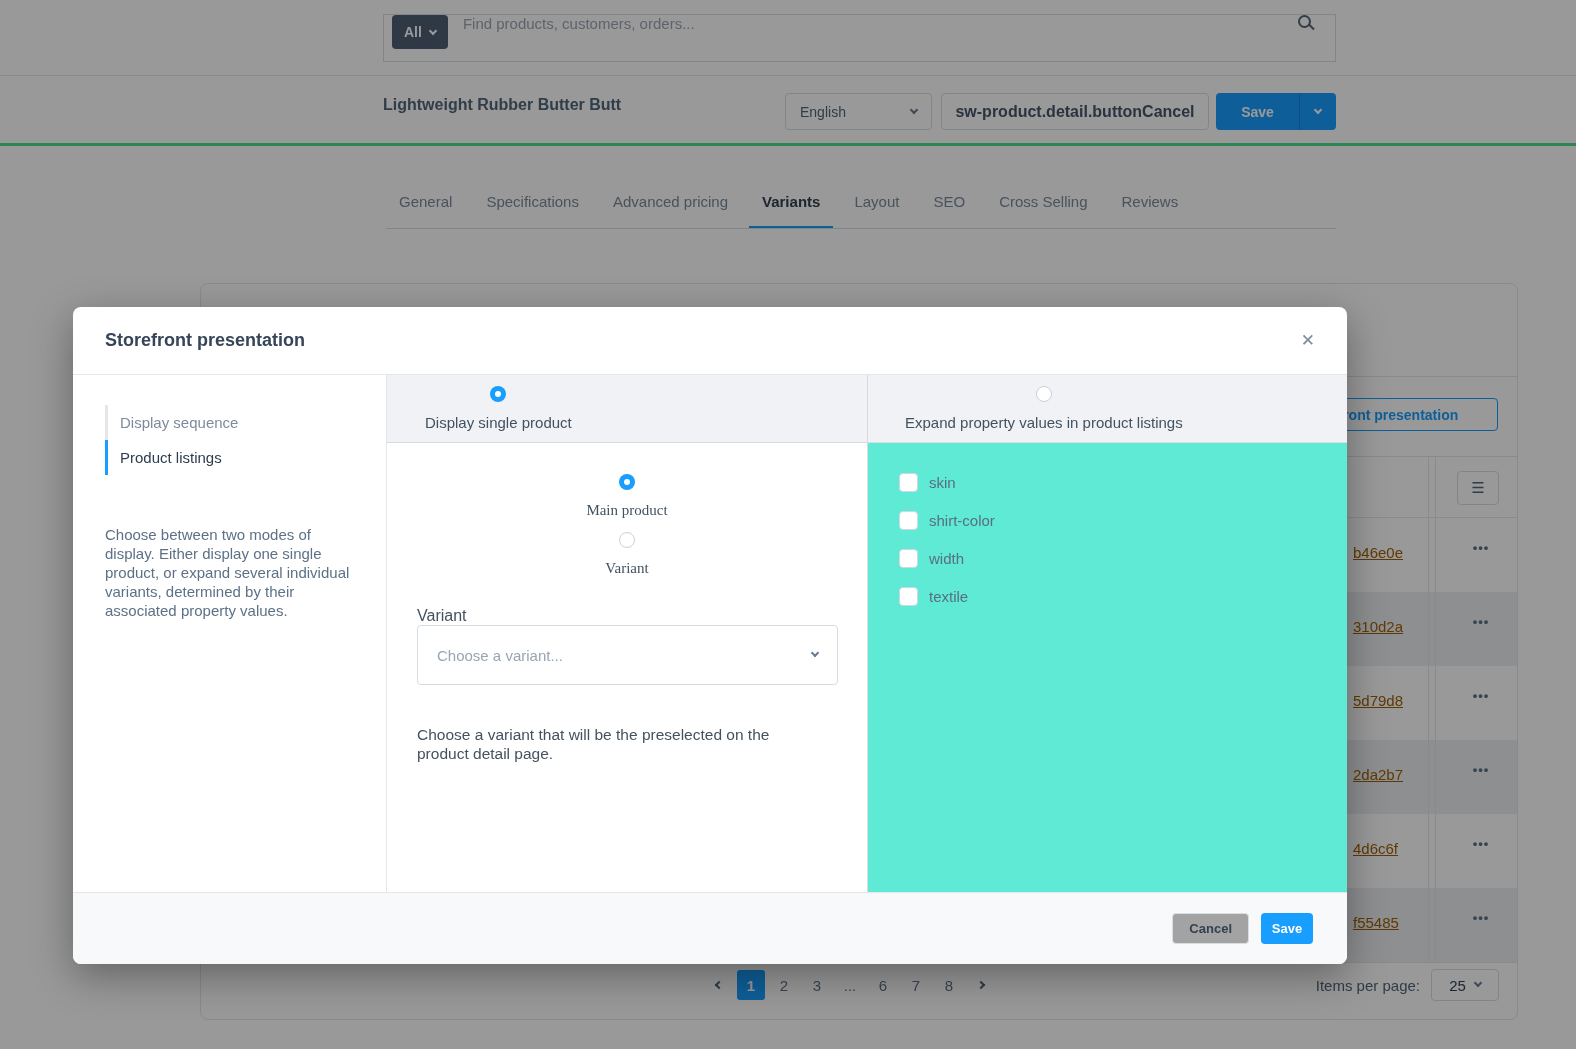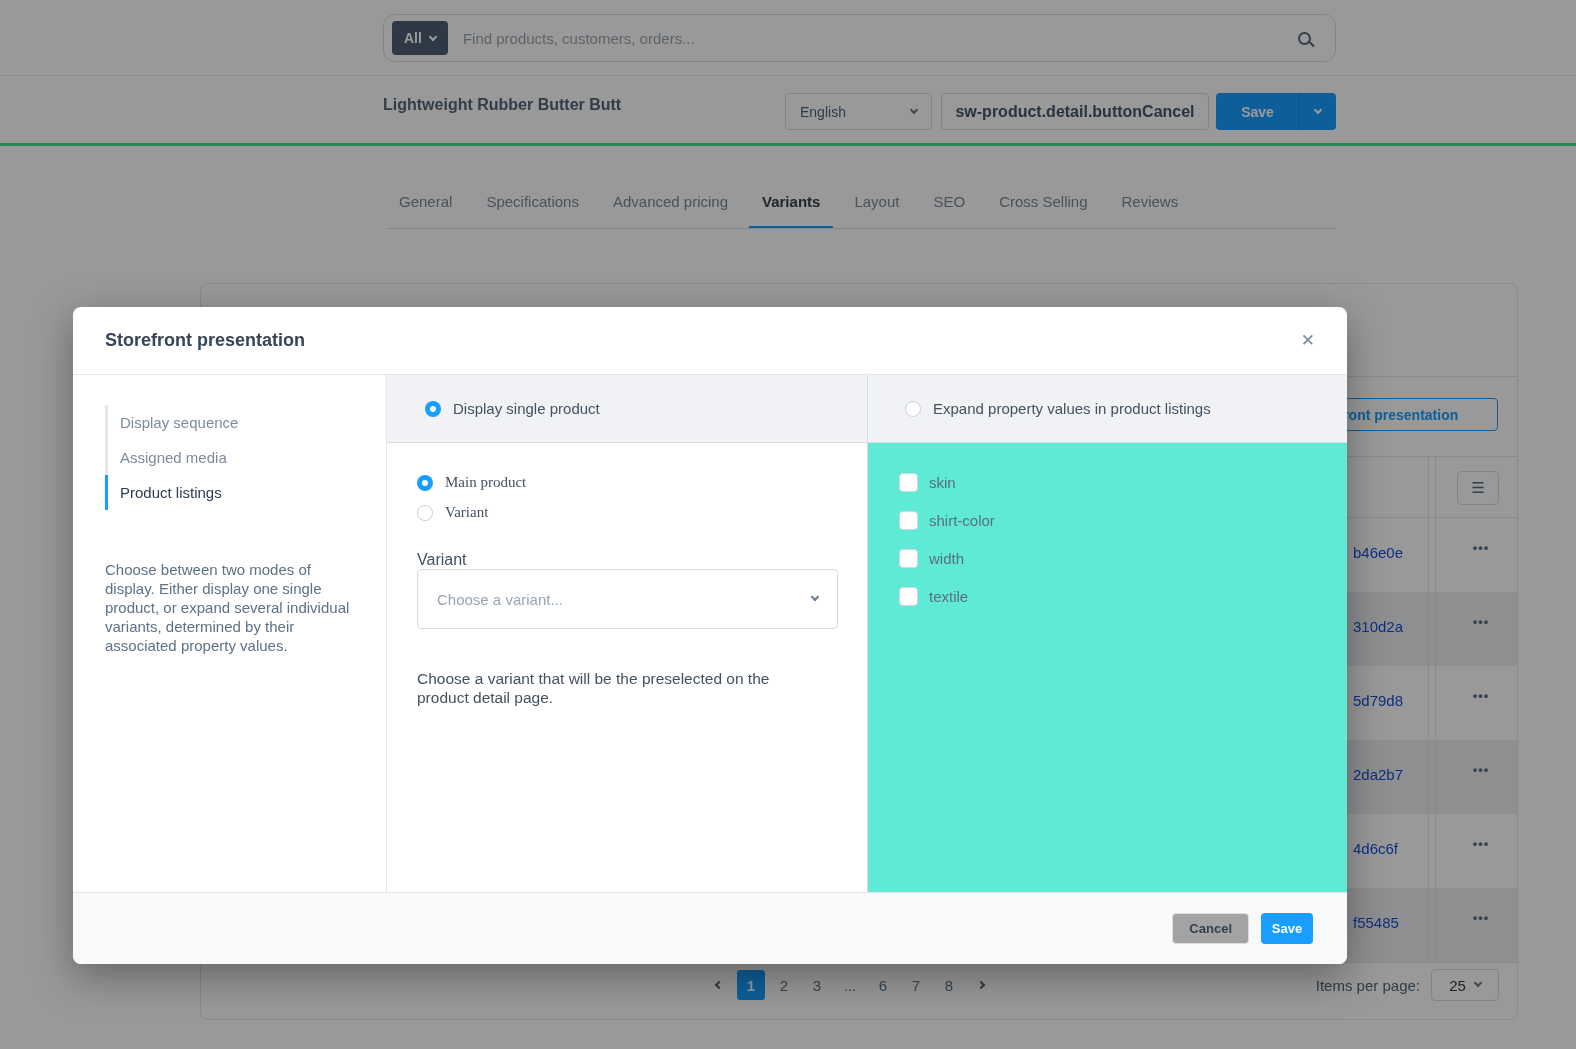--- a/index.html
+++ b/index.html
@@ -1,21 +1,21 @@
 <!DOCTYPE html>
 <html><head>
 <meta charset="utf-8">
 <style>
   * { margin:0; padding:0; box-sizing:border-box; }
   body { font-family:"Liberation Sans", sans-serif; background:#e5e5e5; }
   .screen { position:relative; width:1576px; height:1049px; background:#fff; overflow:hidden; }
 
   
   .topbar { position:absolute; left:0; top:0; width:1576px; height:76px; background:#fff; border-bottom:1px solid #e3e7ea; }
-  .search-box { position:absolute; left:383px; top:14px; width:953px; height:48px; border:1px solid #d9dee2; border-radius:12px; background:#fff; display:flex; align-items:center; }
+  .search-box { position:absolute; left:383px; top:14px; width:953px; height:48px; border:1px solid #d9dee2; border-radius:0; background:#fff; display:flex; align-items:flex-start; }
   .all-chip { margin-left:8px; height:34px; padding:0 12px; background:#4f5f73; border-radius:4px; color:#fff; font-size:14px; font-weight:700; display:flex; align-items:center; gap:8px; cursor:pointer; }
   .all-chip .chev { width:6px; height:6px; border-width:0 2px 2px 0; margin-top:-3px; }
   .search-ph { margin-left:15px; color:#9aa6b2; font-size:15px; flex:1; }
   .mag { position:relative; width:13px; height:13px; border:2px solid #52667a; border-radius:50%; margin-right:24px; }
   .mag::after { content:""; position:absolute; width:7px; height:2px; background:#52667a; transform:rotate(45deg); right:-6px; bottom:-2px; }
 
   .smartbar { position:absolute; left:0; top:76px; width:1576px; height:70px; background:#fff; border-bottom:3px solid #4ad axe; }
   .smartbar { border-bottom:3px solid #4ade8c; }
   .page-title { position:absolute; left:383px; top:20px; font-size:16px; font-weight:700; color:#52667a; }
   .lang-select { position:absolute; left:785px; top:17px; width:147px; height:37px; border:1px solid #d9dee2; border-radius:4px; background:#fff; display:flex; align-items:center; justify-content:space-between; padding:0 14px; font-size:14px; color:#52667a; cursor:pointer; }
@@ -31,21 +31,21 @@
   .tab.active { color:#33414f; font-weight:600; border-bottom:2px solid #189eff; }
 
   .card { position:absolute; left:200px; top:283px; width:1318px; height:737px; background:#fff; border:1px solid #e3e7ea; border-radius:8px; }
   .card-divider { position:absolute; left:0; top:92px; width:100%; border-bottom:1px solid #e3e7ea; }
   .storefront-btn { position:absolute; left:1062px; top:114px; width:235px; height:33px; border:1px solid #189eff; border-radius:4px; background:#fff; color:#189eff; font-size:14px; font-weight:700; display:flex; align-items:center; justify-content:center; cursor:pointer; }
   .grid-header { position:absolute; left:0; top:172px; width:100%; height:62px; border-top:1px solid #e3e7ea; border-bottom:1px solid #e3e7ea; }
   .columns-btn { position:absolute; right:18px; top:14px; width:42px; height:34px; border:1px solid #d9dee2; border-radius:4px; background:#fff; color:#52667a; font-size:15px; display:flex; align-items:center; justify-content:center; cursor:pointer; }
   .grid-rows { position:absolute; left:0; top:234px; width:100%; border-bottom:1px solid #e3e7ea; }
   .vrow { position:relative; height:74px; }
   .vrow:nth-child(even) { background:#edeff2; }
-  .row-id { position:absolute; left:1152px; top:26px; font-size:15px; color:#1d4ed8; }
+  .row-id { position:absolute; left:1152px; top:26px; font-size:15px; color:#a16207;text-decoration:underline; }
   .row-ctx { position:absolute; left:1258px; top:22px; width:44px; text-align:center; font-size:13px; letter-spacing:1px; font-weight:700; color:#5f7287; cursor:pointer; }
   .vline { position:absolute; top:172px; height:506px; border-left:1px solid #e3e7ea; }
 
   .pagination { position:absolute; left:505px; top:686px; display:flex; align-items:center; gap:5px; }
   .pg { min-width:28px; height:30px; display:flex; align-items:center; justify-content:center; font-size:15px; color:#5f7287; cursor:pointer; }
   .pg.active { background:#189eff; color:#fff; border-radius:3px; font-weight:600; }
   .pg-chev { width:26px; height:30px; display:flex; align-items:center; justify-content:center; color:#52667a; cursor:pointer; }
   .per-page { position:absolute; right:18px; top:685px; display:flex; align-items:center; gap:11px; }
   .per-page-label { font-size:15px; color:#52667a; }
   .per-page-select { width:68px; height:32px; border:1px solid #d9dee2; border-radius:4px; background:#fff; display:flex; align-items:center; justify-content:center; gap:9px; font-size:15px; color:#33414f; cursor:pointer; }
@@ -60,21 +60,21 @@
 
   .m-left { width:314px; border-right:1px solid #e3e7ea; background:#fff; }
   .m-nav { margin:30px 0 0 32px; list-style:none; }
   .m-nav li { font-size:15px; color:#7d8b9e; padding:9px 0 9px 12px; border-left:3px solid #e3e7ea; cursor:pointer; }
   .m-nav li.active { color:#2c3d50; border-left-color:#189eff; }
   .m-desc { margin:50px 28px 0 32px; font-size:15px; line-height:19px; color:#5d7186; }
 
   .m-mid { width:481px; border-right:1px solid #d5dce2; background:#fff; }
   .band { height:68px; background:#f0f2f5; border-bottom:1px solid #d5dce2; display:flex; align-items:center; padding-left:38px; }
   .m-right .band { padding-left:37px; border-bottom:1px solid #d9dfe5; }
-  .radio-row { display:flex; align-items:center; gap:12px; cursor:pointer; }
+  .radio-row { display:flex; align-items:center; gap:12px; cursor:pointer;flex-direction:column; }
   .radio-label { font-size:15px; color:#435261; }
   .radio { width:16px; height:16px; border-radius:50%; border:1px solid #c9d2da; background:#fff; flex:none; }
   .radio.on { position:relative; border:none; background:#189eff; }
   .radio.on::after { content:""; position:absolute; left:5px; top:5px; width:6px; height:6px; border-radius:50%; background:#fff; }
 
   .mid-content { padding:31px 30px 0 30px; }
   .stack-radios .radio-row { margin-bottom:13px;font-family:Liberation Serif, serif; }
   .field-label { margin-top:30px; font-size:16px; color:#44525f; }
   .variant-select { width:421px; height:60px; border:1px solid #d5dce2; border-radius:4px; background:#fff; display:flex; align-items:center; justify-content:space-between; padding:0 19px; cursor:pointer; }
   .variant-ph { font-size:15px; color:#98a5b3; }
@@ -210,21 +210,20 @@
     <div class="modal-header">
       <div class="modal-title">Storefront presentation</div>
       <span class="modal-close">✕</span>
     </div>
 
     <div class="modal-body">
 
       <div class="m-left">
         <ul class="m-nav">
           <li>Display sequence</li>
-          <li>Assigned media</li>
           <li class="active">Product listings</li>
         </ul>
         <p class="m-desc">Choose between two modes of display. Either display one single product, or expand several individual variants, determined by their associated property values.</p>
       </div>
 
       <div class="m-mid">
         <div class="band">
           <div class="radio-row">
             <span class="radio on"></span>
             <span class="radio-label">Display single product</span>

